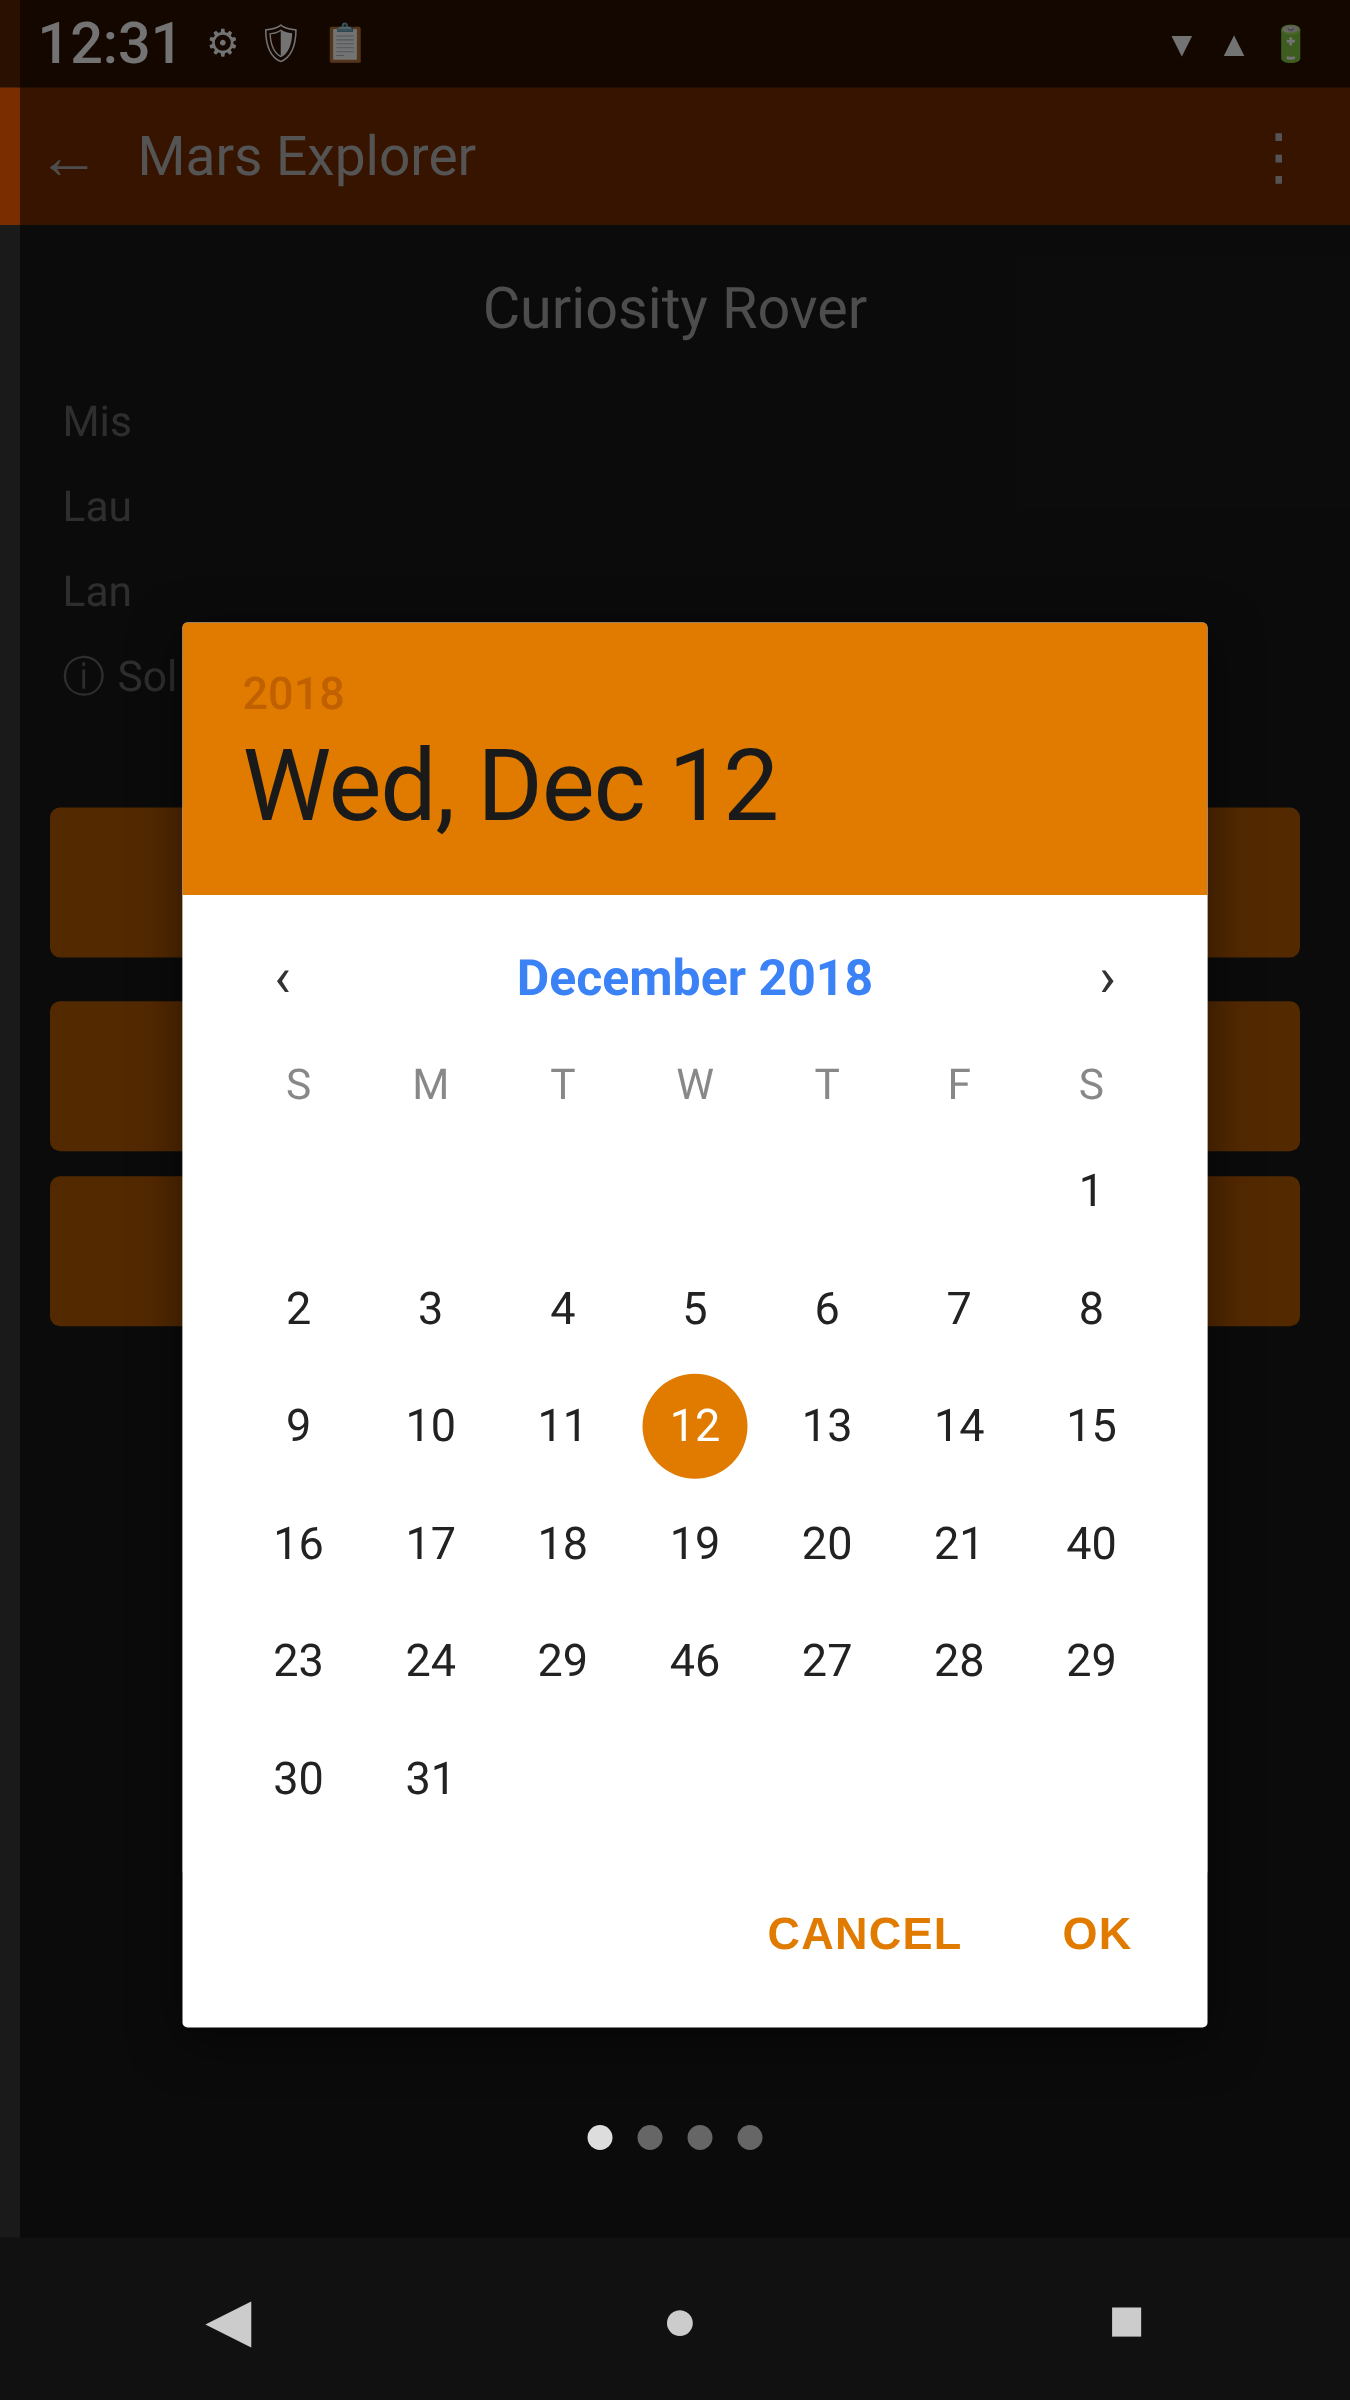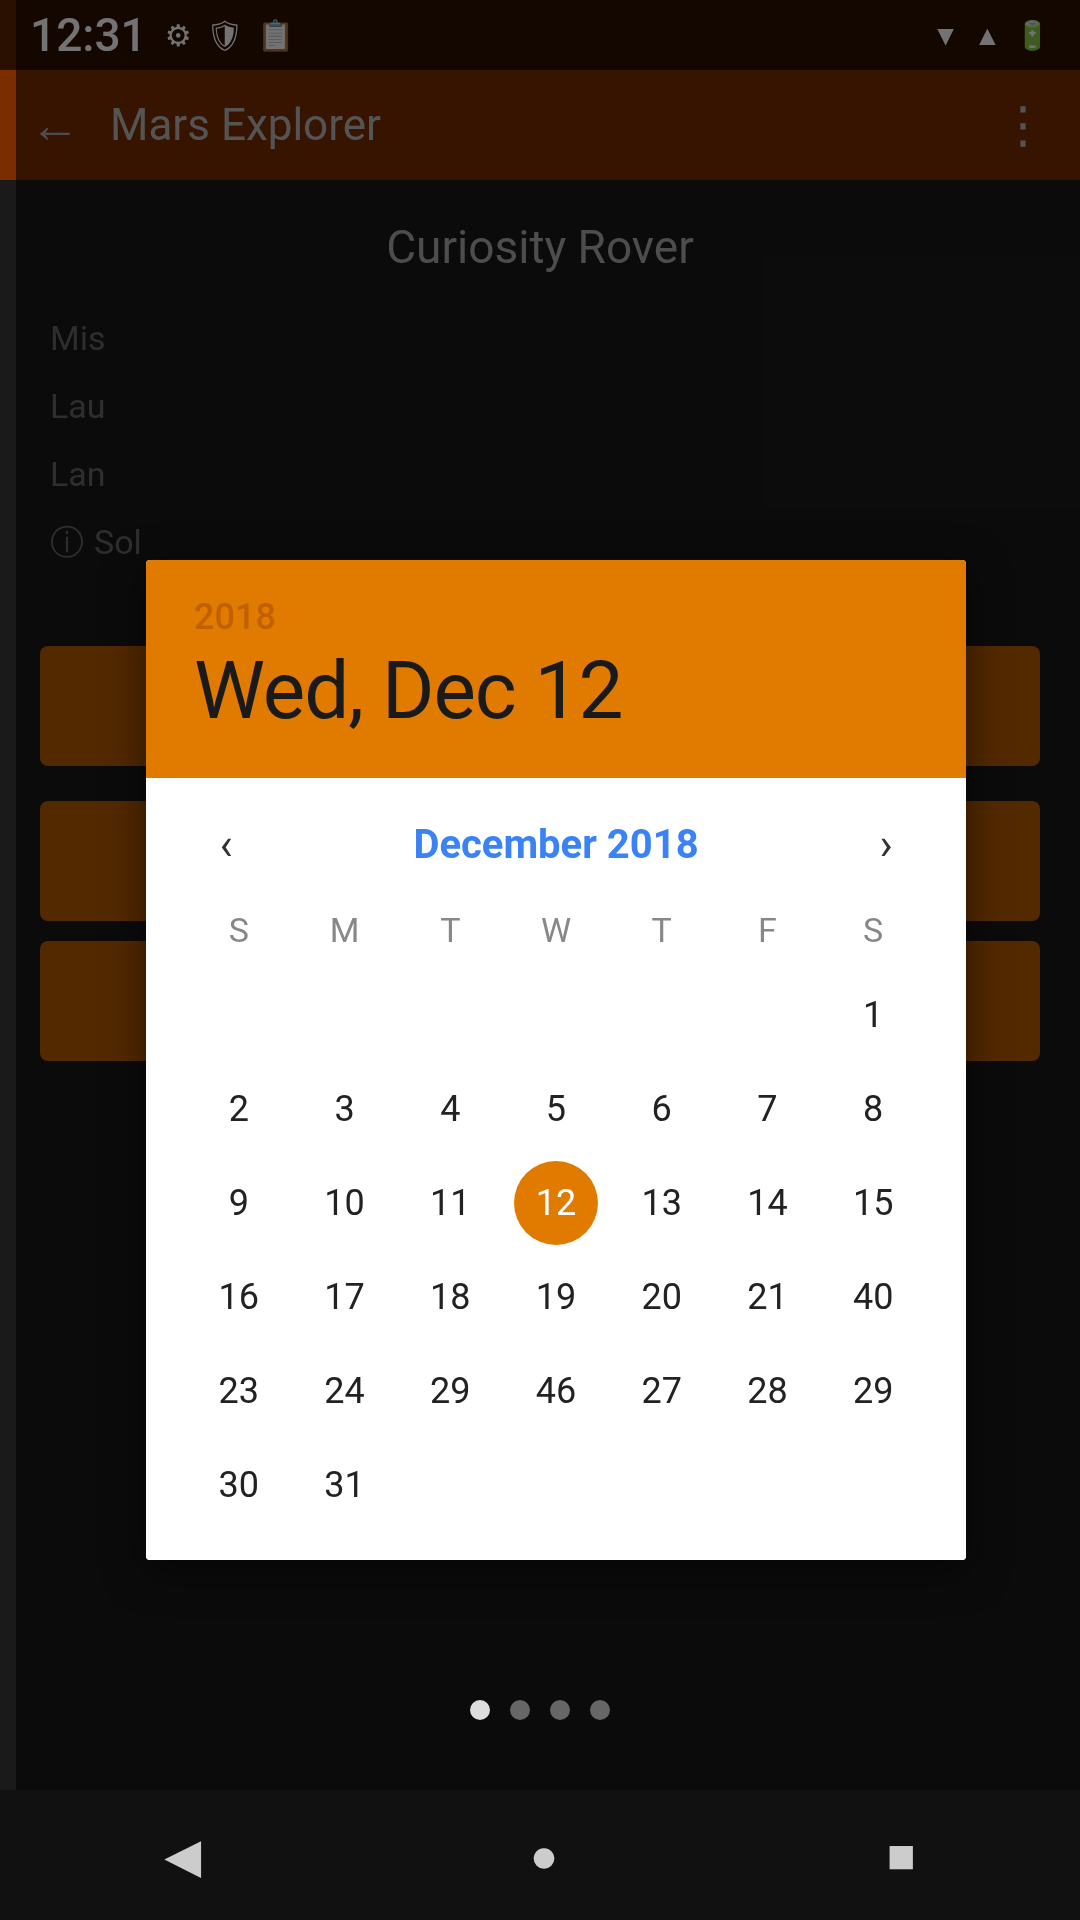--- a/index.html
+++ b/index.html
@@ -426,20 +426,24 @@
           </div>
           <div style="display: flex; align-items: center; justify-content: center; height: 90px;"></div>
           <div style="display: flex; align-items: center; justify-content: center; height: 90px;"></div>
           <div style="display: flex; align-items: center; justify-content: center; height: 90px;"></div>
           <div style="display: flex; align-items: center; justify-content: center; height: 90px;"></div>
           <div style="display: flex; align-items: center; justify-content: center; height: 90px;"></div>
         </div>
 
     </div>
 
+    <div class="dialog-actions">
+      <button class="dialog-btn">CANCEL</button>
+      <button class="dialog-btn">OK</button>
+    </div>
 
   </div>
 </div>
 
 <div class="bottom-area">
   <div class="dot active"></div>
   <div class="dot"></div>
   <div class="dot"></div>
   <div class="dot"></div>
 </div>

